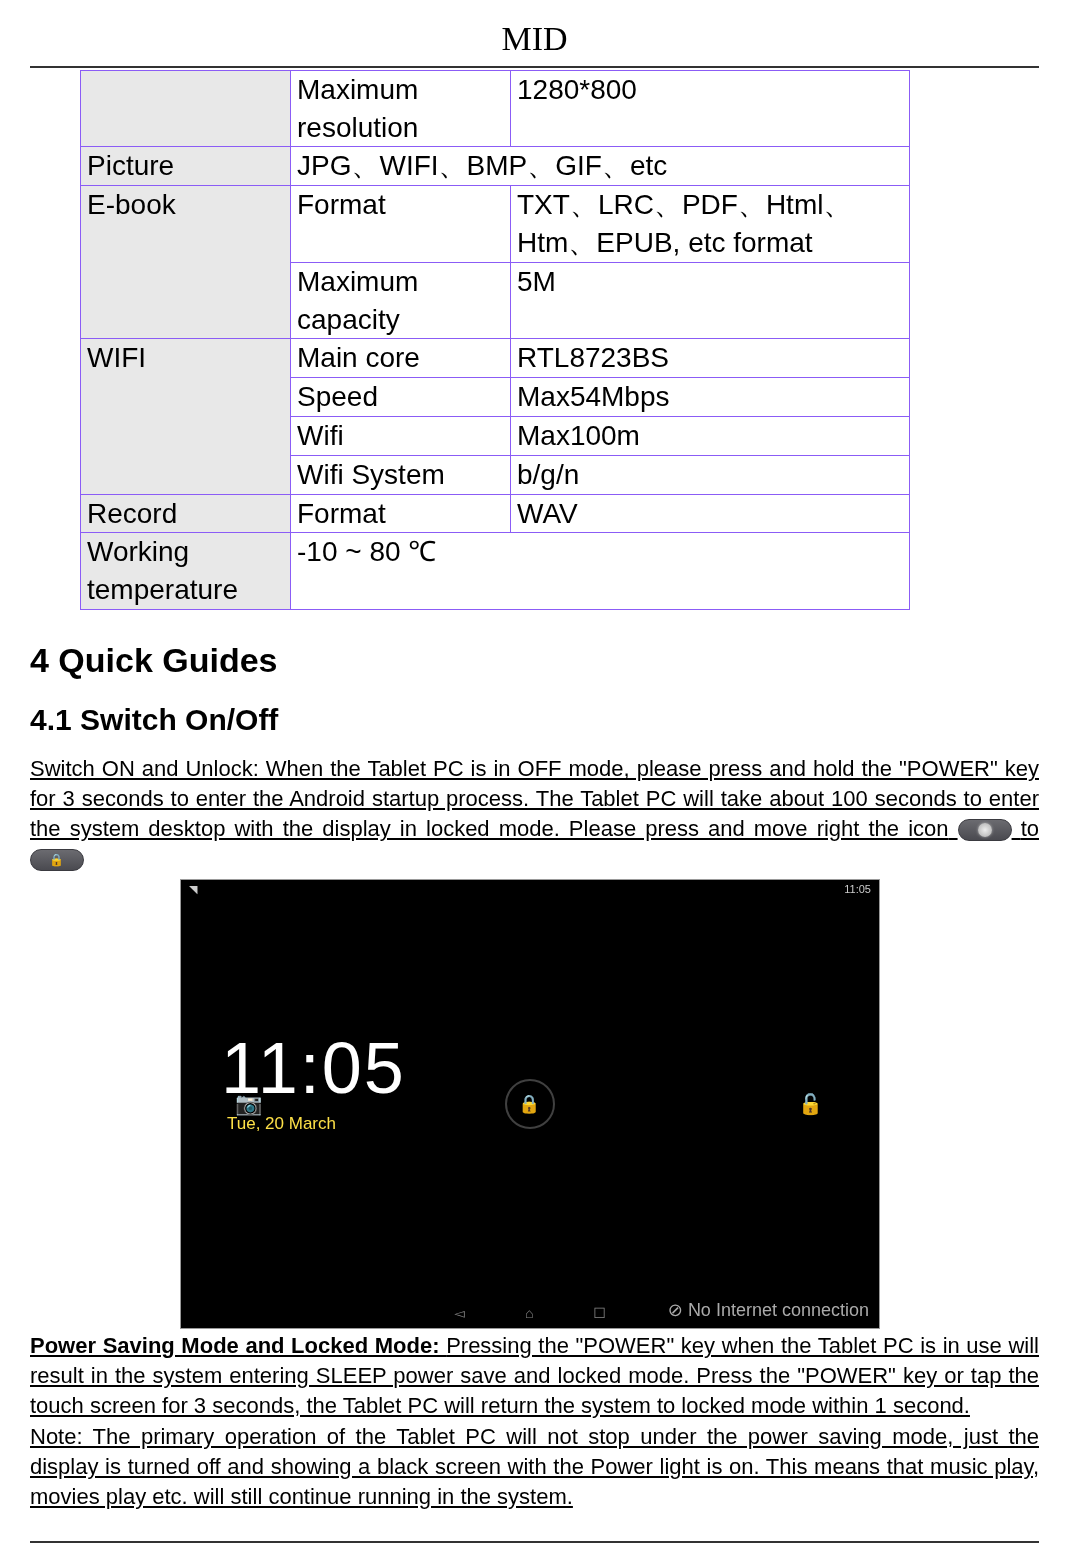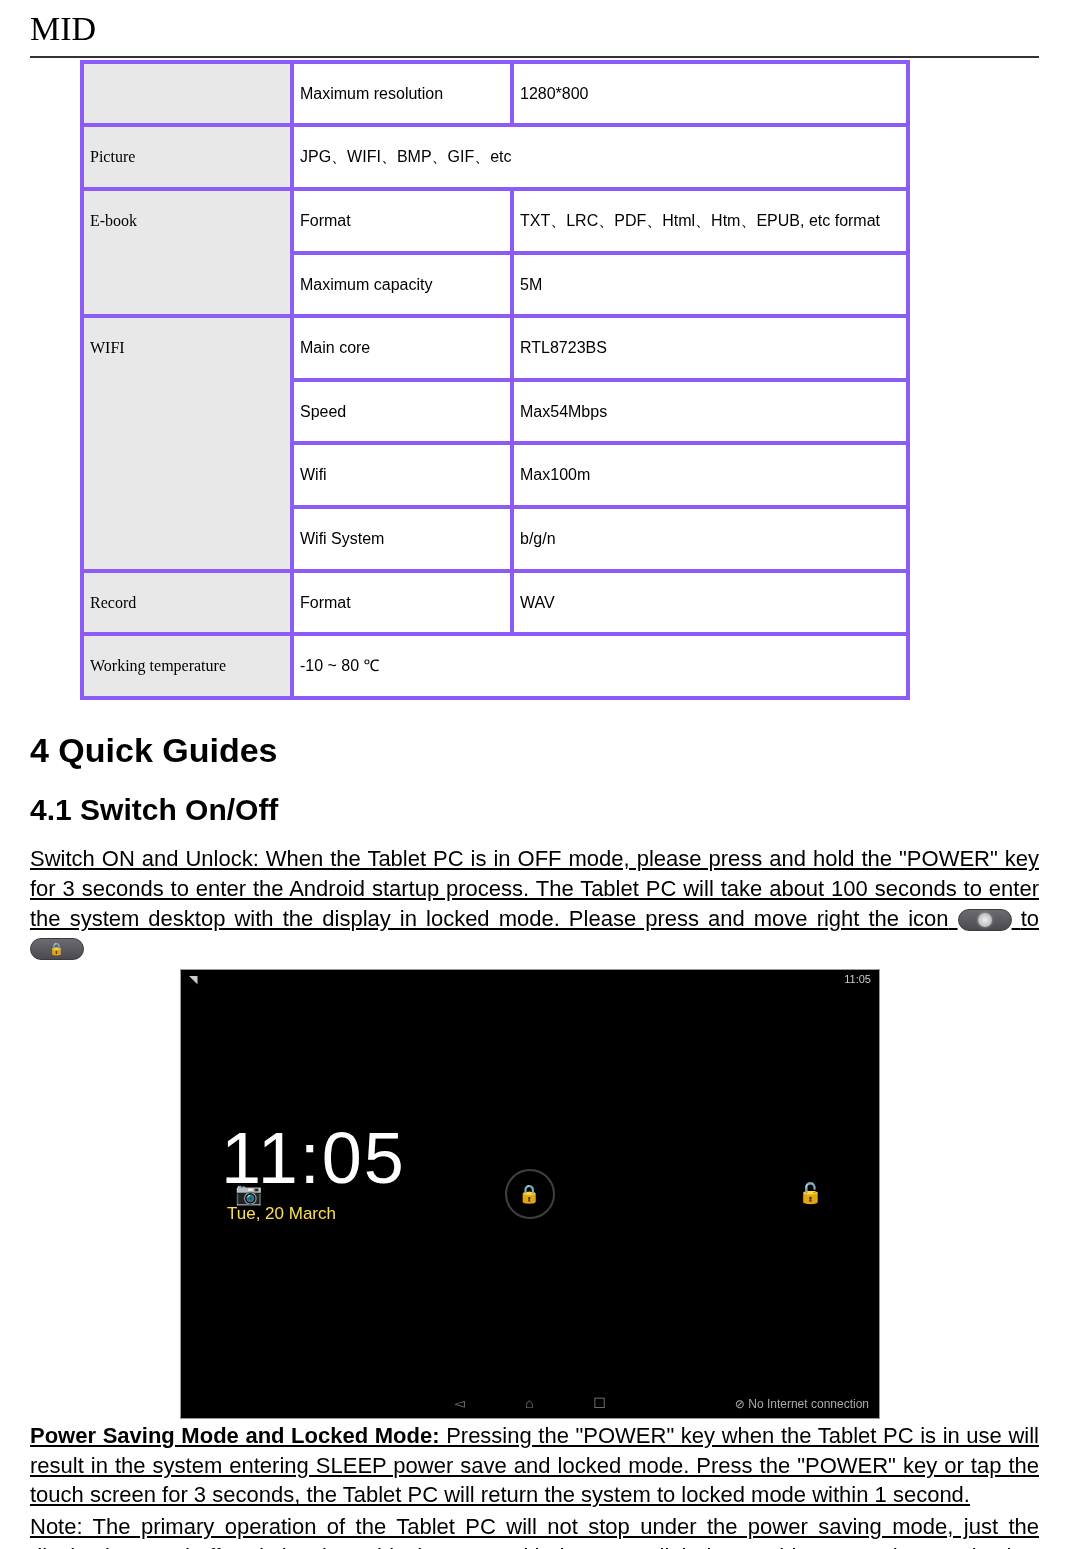--- a/index.html
+++ b/index.html
@@ -5,45 +5,45 @@
     * { box-sizing: border-box; margin: 0; padding: 0; }
     body {
       font-family: Arial, Helvetica, sans-serif;
       width: 1069px;
       padding: 0 30px;
       font-size: 22px;
       line-height: 1.35;
       color: #000;
     }
     .header-title {
+      text-align: center;
       font-family: "Times New Roman", serif;
       font-size: 34px;
-      margin: 6px 0 4px;
+      margin: 16px 0 4px;
     }
     .hr-top {
       border: none;
       border-top: 2px solid #333;
       margin: 0 0 2px 0;
     }
     table.spec {
       border-collapse: collapse;
       margin-left: 50px;
       width: 830px;
       margin-top: 2px;
     }
     table.spec td {
-      border: 4px solid #8b5cf6;
-      padding: 19px 6px;
+      border: 1px solid #8b5cf6;
+      padding: 0 6px;
       vertical-align: top;
-      font-size: 16px;
+      font-size: 28px;
     }
     table.spec td.label {
       background: #e8e8e8;
       width: 210px;
-      font-family: Liberation Serif, serif;
     }
     table.spec td.sub {
       width: 220px;
     }
     h1 { font-size: 34px; font-weight: bold; margin: 28px 0 16px; }
     h2 { font-size: 30px; font-weight: bold; margin: 0 0 14px; }
     p { text-align: justify; margin: 0 0 2px; text-decoration: underline; }
     .inline-icon {
       display: inline-block;
       vertical-align: middle;
@@ -158,21 +158,21 @@
       justify-content: center;
       gap: 60px;
       color: #888;
       font-size: 14px;
     }
     .nav-spacer { flex: 1; }
     .net-msg {
       position: absolute;
       bottom: 6px; right: 10px;
       color: #aaa;
-      font-size: 12px;
+      font-size: 18px;
     }
 
     .footer-block { margin-top: 30px; }
     .hr-bottom {
       border: none;
       border-top: 2px solid #333;
       margin: 0;
     }
     .footer-row {
       display: flex;

